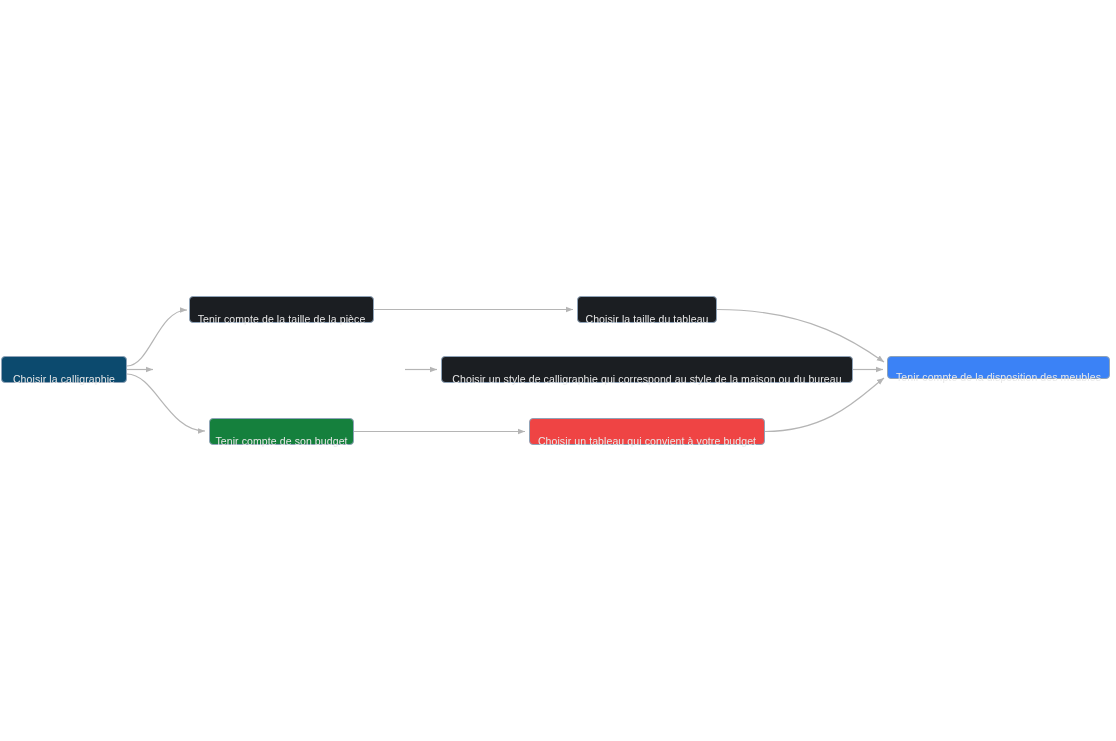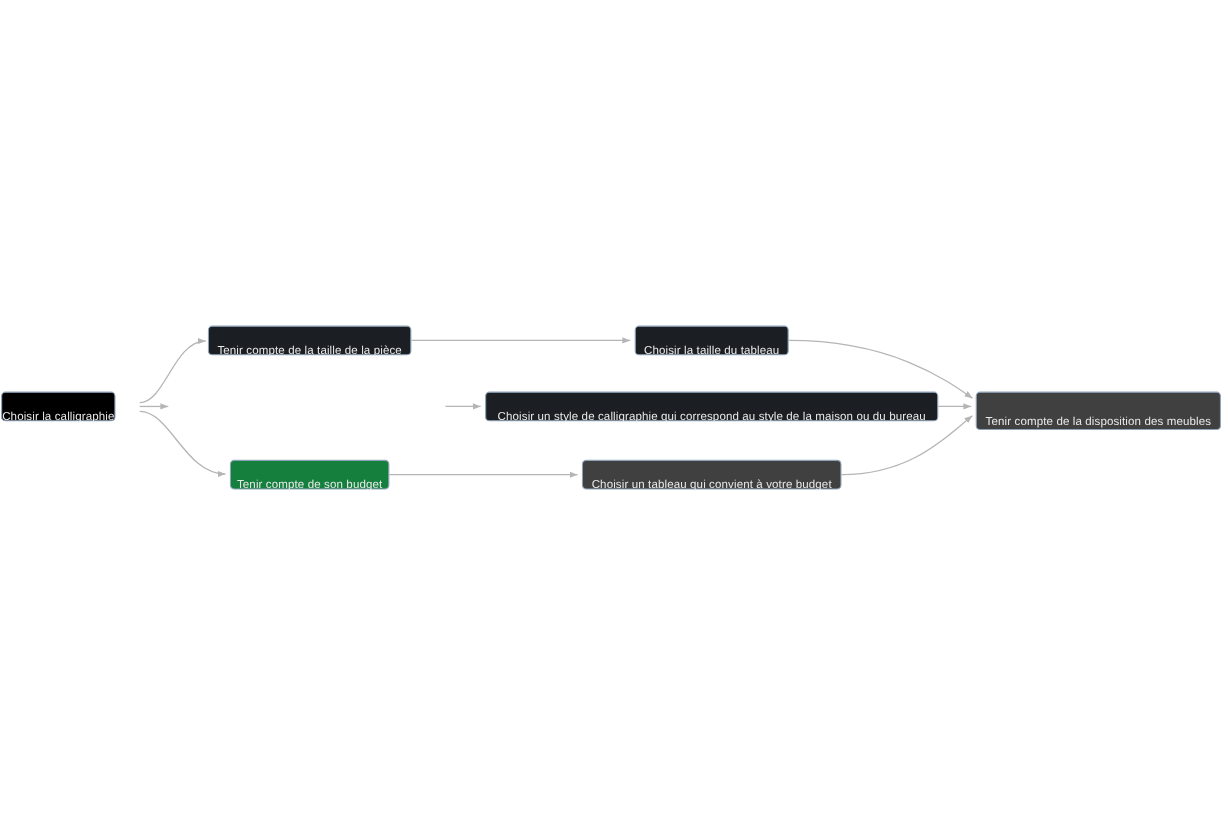--- a/index.html
+++ b/index.html
@@ -83,42 +83,42 @@
     <path class="flow-edge" marker-end="url(#arrowhead)" d="M 127,369.5 L 153,369.5" style="stroke: rgb(181, 181, 181);"></path>
     <path class="flow-edge" marker-end="url(#arrowhead)" d="M 127,374 C 155,374 168,431 205,431" style="stroke: rgb(181, 181, 181);"></path>
     <path class="flow-edge" marker-end="url(#arrowhead)" d="M 374,309.5 L 573,309.5" style="stroke: rgb(181, 181, 181);"></path>
     <path class="flow-edge" marker-end="url(#arrowhead)" d="M 405,369.5 L 437,369.5" style="stroke: rgb(181, 181, 181);"></path>
     <path class="flow-edge" marker-end="url(#arrowhead)" d="M 354,431.5 L 525,431.5" style="stroke: rgb(181, 181, 181);"></path>
     <path class="flow-edge" marker-end="url(#arrowhead)" d="M 717,309.5 C 810,309.5 860,345 884,362" style="stroke: rgb(181, 181, 181);"></path>
     <path class="flow-edge" marker-end="url(#arrowhead)" d="M 853,369.5 L 883,369.5" style="stroke: rgb(181, 181, 181);"></path>
     <path class="flow-edge" marker-end="url(#arrowhead)" d="M 765,431.5 C 830,431.5 862,395 884,378" style="stroke: rgb(181, 181, 181);"></path>
   </svg>
 
-  <div class="flow-node" style="left: 1px; top: 356px; width: 104px; height: 27px; background: #000000; border-color: rgb(143, 163, 184); color: rgb(232, 232, 232);">
+  <div class="flow-node" style="left: 1px; top: 356px; width: 126px; height: 27px; background: #0c4a6e; border-color: rgb(143, 163, 184); color: rgb(232, 232, 232);">
     <span class="node-label">Choisir la calligraphie</span>
   </div>
 
   <div class="flow-node" style="left: 189px; top: 296px; width: 185px; height: 27px; background: rgb(27, 30, 34); border-color: rgb(143, 163, 184); color: rgb(232, 232, 232);">
     <span class="node-label">Tenir compte de la taille de la pièce</span>
   </div>
 
 
   <div class="flow-node" style="left: 209px; top: 418px; width: 145px; height: 27px; background: #15803d; border-color: rgb(143, 163, 184); color: rgb(232, 232, 232); justify-content: center;">
     <span class="node-label">Tenir compte de son budget</span>
   </div>
 
   <div class="flow-node" style="left: 441px; top: 356px; width: 412px; height: 27px; background: rgb(27, 30, 34); border-color: rgb(143, 163, 184); color: rgb(232, 232, 232);">
     <span class="node-label">Choisir un style de calligraphie qui correspond au style de la maison ou du bureau</span>
   </div>
 
   <div class="flow-node" style="left: 577px; top: 296px; width: 140px; height: 27px; background: rgb(27, 30, 34); border-color: rgb(143, 163, 184); color: rgb(232, 232, 232);">
     <span class="node-label">Choisir la taille du tableau</span>
   </div>
 
-  <div class="flow-node" style="left: 529px; top: 418px; width: 236px; height: 27px; background: #404040; border-color: rgb(143, 163, 184); color: rgb(232, 232, 232);">
+  <div class="flow-node" style="left: 529px; top: 418px; width: 236px; height: 27px; background: #ef4444; border-color: rgb(143, 163, 184); color: rgb(232, 232, 232);">
     <span class="node-label">Choisir un tableau qui convient à votre budget</span>
   </div>
 
-  <div class="flow-node" style="left: 887px; top: 356px; width: 223px; height: 35px; background: #404040; border-color: rgb(143, 163, 184); color: rgb(232, 232, 232);">
+  <div class="flow-node" style="left: 887px; top: 356px; width: 223px; height: 23px; background: #3b82f6; border-color: rgb(143, 163, 184); color: rgb(232, 232, 232);">
     <span class="node-label">Tenir compte de la disposition des meubles</span>
   </div>
 
 </div>
 
 </body></html>

